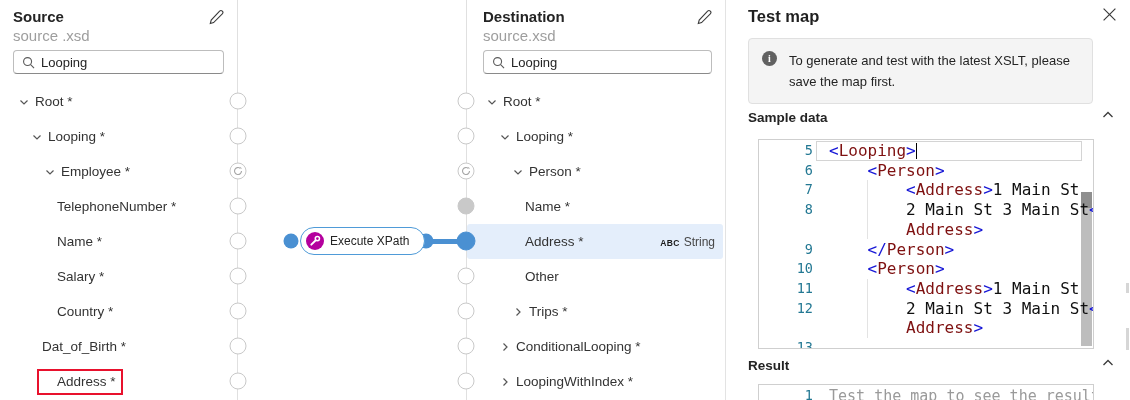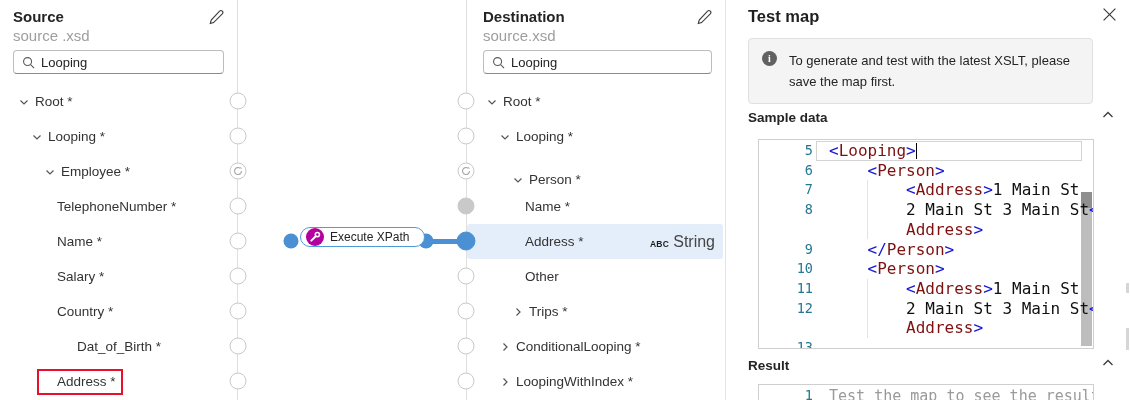--- a/index.html
+++ b/index.html
@@ -21,32 +21,32 @@
   .searchbox svg{margin:0 6px 0 8px;flex:none;}
   .searchbox input{border:none;outline:none;background:transparent;font-family:"Liberation Sans",sans-serif;
                    font-size:13px;color:#242424;width:100%;padding:0;}
   
   .trow{position:absolute;left:0;right:2px;height:35px;display:flex;align-items:center;font-size:13.5px;color:#333;cursor:pointer;}
   .trow .chev{width:17px;height:12px;display:inline-flex;align-items:center;flex:none;}
   .trow .lbl{white-space:nowrap;}
   .trow.selected{background:#e4eefb;border-radius:3px;}
   .badge{margin-left:auto;margin-right:8px;display:flex;align-items:baseline;gap:4px;white-space:nowrap;}
   .badge .abc{font-size:8.5px;font-weight:700;letter-spacing:.3px;color:#1b1b1b;}
-  .badge .btype{font-size:16px;color:#464646;}
+  .badge .btype{font-size:12px;color:#464646;}
   
   #overlay{position:absolute;inset:0;pointer-events:none;}
   .handle{position:absolute;width:17px;height:17px;border-radius:50%;background:#fff;border:1px solid #c9c9c9;
           transform:translate(-50%,-50%);box-sizing:border-box;pointer-events:auto;cursor:pointer;
           display:flex;align-items:center;justify-content:center;}
   .handle.gray{background:#c9c9c9;}
   .handle.blue{background:#4a90d2;border-color:#4a90d2;width:19px;height:19px;}
   
   #fn-link{position:absolute;left:426px;top:239px;width:41px;height:5px;background:#4a90d2;border-radius:2px;}
   .fn-handle{position:absolute;width:15px;height:15px;border-radius:50%;background:#4a90d2;transform:translate(-50%,-50%);cursor:pointer;}
-  #fn-node{position:absolute;left:300px;top:227px;width:125px;height:20px;background:#fff;border:1.5px solid #4f9bd8;
+  #fn-node{position:absolute;left:300px;top:227px;width:125px;height:28px;background:#fff;border:1.5px solid #4f9bd8;
            border-radius:15px;box-sizing:border-box;display:flex;align-items:center;padding-left:5px;gap:6px;cursor:pointer;}
   #fn-node .fn-label{font-size:12px;color:#242424;white-space:nowrap;}
   
   #red-box{position:absolute;left:37px;top:369px;width:86px;height:26px;border:2.5px solid #e8112d;box-sizing:border-box;}
   
   #test-panel{position:absolute;left:726px;top:0;bottom:0;width:404px;background:#fff;}
   #test-title{position:absolute;top:7px;left:22px;font-size:16.5px;font-weight:700;color:#1f1f1f;}
   #close-btn{position:absolute;top:7px;right:12px;width:16px;height:16px;cursor:pointer;}
   #info-card{position:absolute;top:38px;left:22px;width:345px;box-sizing:border-box;background:#f4f4f4;
              border:1px solid #e0e0e0;border-radius:4px;padding:11px 12px 11px 40px;font-size:13px;line-height:21px;color:#242424;}
@@ -126,21 +126,21 @@
         </div>
         <div class="trow" style="top: 224px; padding-left: 57px;">
           <span class="lbl">Name *</span>
         </div>
         <div class="trow" style="top: 259px; padding-left: 57px;">
           <span class="lbl">Salary *</span>
         </div>
         <div class="trow" style="top: 294px; padding-left: 57px;">
           <span class="lbl">Country *</span>
         </div>
-        <div class="trow" style="top: 329px; padding-left: 77px;">
+        <div class="trow" style="top: 329px; padding-left: 42px;">
           <span class="lbl">Dat_of_Birth *</span>
         </div>
         <div class="trow" style="top: 364px; padding-left: 57px;">
           <span class="lbl">Address *</span>
         </div>
       </div>
   </section>
 
   <section class="panel" id="dest-panel">
     <div class="panel-title">Destination</div>
@@ -167,21 +167,21 @@
           <span class="lbl">Root *</span>
         </div>
         <div class="trow" style="top: 119px; padding-left: 32px;">
           <span class="chev">
             <svg width="12" height="12" viewBox="0 0 12 12">
               <path d="M2.5 4.5L6 8l3.5-3.5" stroke="#565656" fill="none" stroke-width="1.2"></path>
             </svg>
           </span>
           <span class="lbl">Looping *</span>
         </div>
-        <div class="trow" style="top: 162px; padding-left: 45px;">
+        <div class="trow" style="top: 154px; padding-left: 45px;">
           <span class="chev">
             <svg width="12" height="12" viewBox="0 0 12 12">
               <path d="M2.5 4.5L6 8l3.5-3.5" stroke="#565656" fill="none" stroke-width="1.2"></path>
             </svg>
           </span>
           <span class="lbl">Person *</span>
         </div>
         <div class="trow" style="top: 189px; padding-left: 58px;">
           <span class="lbl">Name *</span>
         </div>

